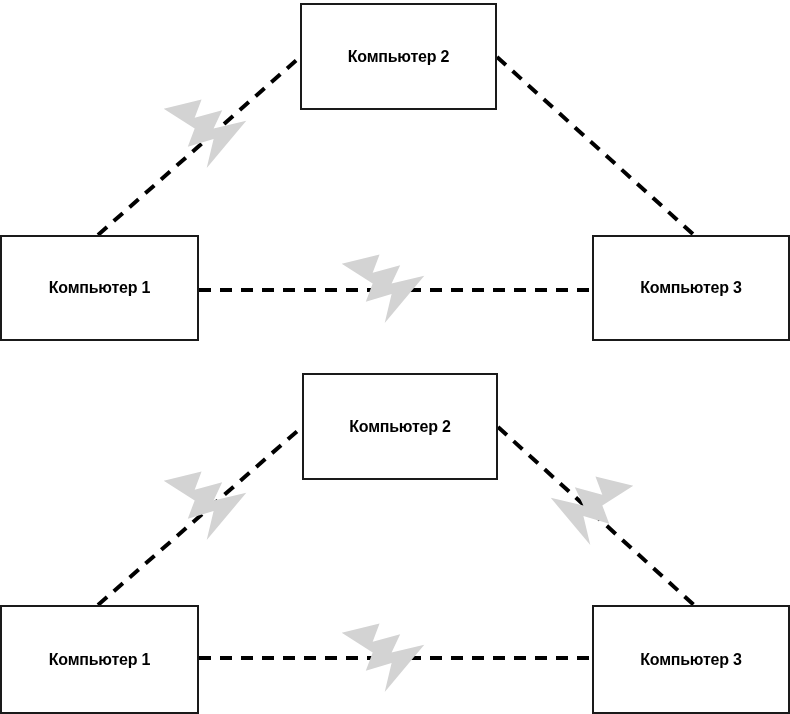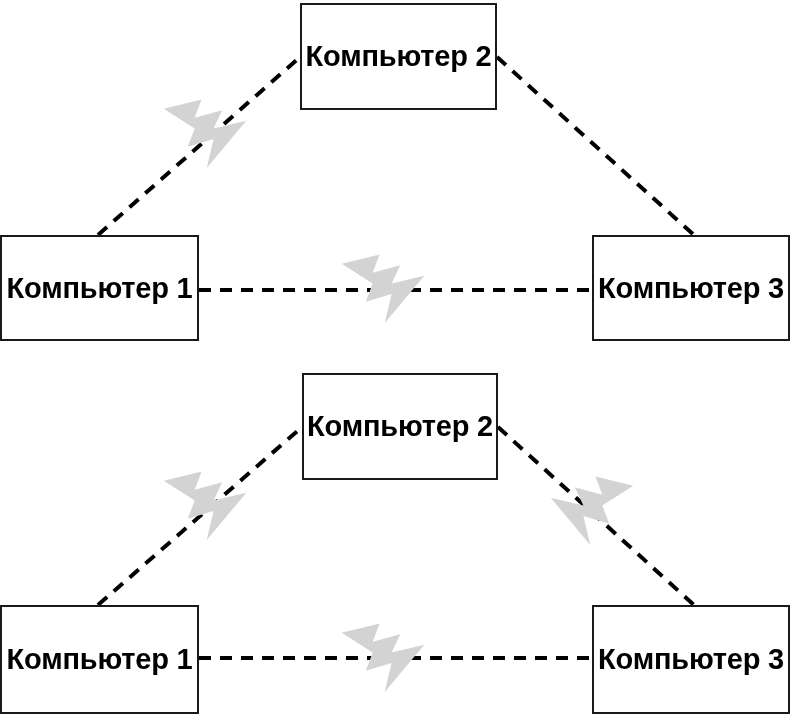--- a/index.html
+++ b/index.html
@@ -32,21 +32,21 @@
     background: #ffffff;
     border: 2px solid #1a1a1a;
     display: flex;
     align-items: center;
     justify-content: center;
     z-index: 5;
   }
   .node-label {
     font-family: "Liberation Sans", sans-serif;
     font-weight: bold;
-    font-size: 29px;
+    font-size: 16px;
     color: #000000;
     letter-spacing: -0.2px;
     white-space: nowrap;
     line-height: 1;
   }
 </style>
 </head>
 <body>
 
 <div id="canvas">

